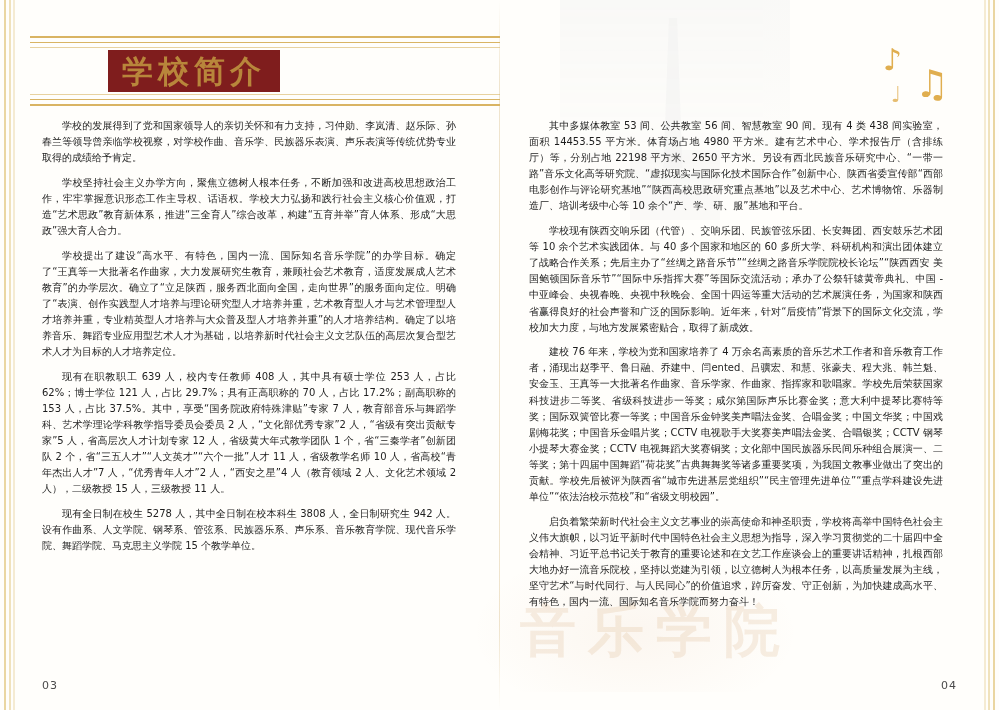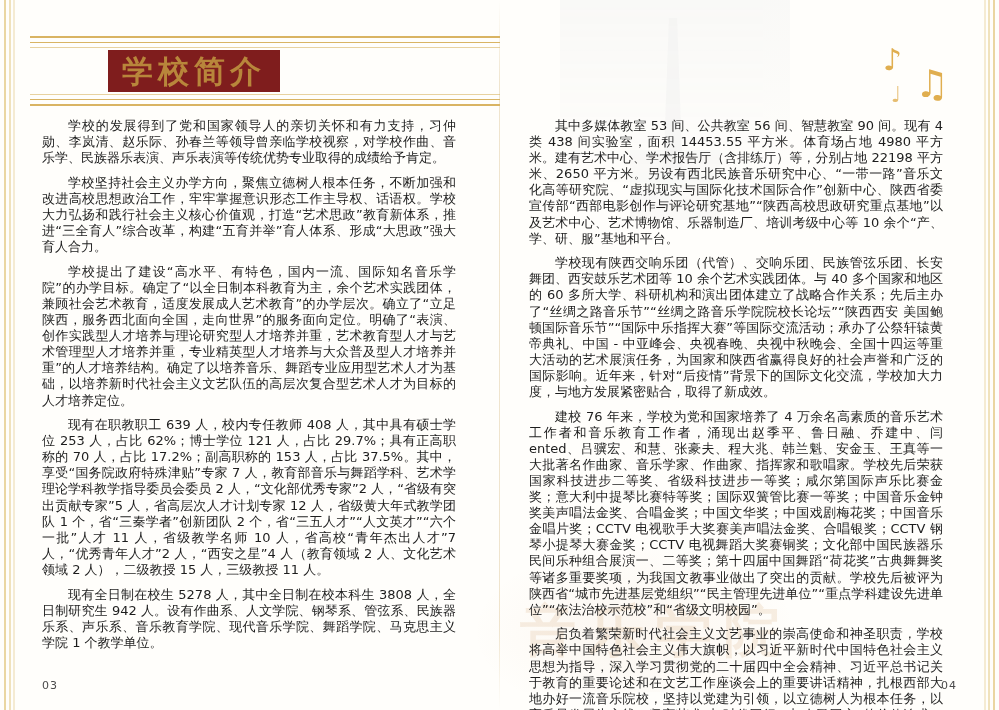--- a/index.html
+++ b/index.html
@@ -161,21 +161,21 @@
   }
   .note1 { position:absolute; left: 8px; top: 6px; font-size: 30px; }
   .note2 { position:absolute; left: 40px; top: 26px; font-size: 38px; }
   .note3 { position:absolute; left: 16px; top: 46px; font-size: 22px; opacity:.8; }
 
   
   .col {
     position: absolute;
     top: 118px;
     width: 414px;
-    font-size: 13px;
+    font-size: 10px;
     line-height: 16.1px;
     color: #1d1d1d;
     text-align: justify;
     font-family: "DejaVu Sans", "Liberation Sans", sans-serif;
   }
   .col.left  { left: 42px; }
   .col.right { left: 529px; }
 
   .col p {
     margin: 0 0 8.5px 0;
@@ -229,23 +229,23 @@
 
   <div class="notes">
     <span class="note1">♪</span>
     <span class="note2">♫</span>
     <span class="note3">♩</span>
   </div>
 
   <div class="col left">
     <p>学校的发展得到了党和国家领导人的亲切关怀和有力支持，习仲勋、李岚清、赵乐际、孙春兰等领导曾亲临学校视察，对学校作曲、音乐学、民族器乐表演、声乐表演等传统优势专业取得的成绩给予肯定。</p>
     <p>学校坚持社会主义办学方向，聚焦立德树人根本任务，不断加强和改进高校思想政治工作，牢牢掌握意识形态工作主导权、话语权。学校大力弘扬和践行社会主义核心价值观，打造“艺术思政”教育新体系，推进“三全育人”综合改革，构建“五育并举”育人体系、形成“大思政”强大育人合力。</p>
-    <p>学校提出了建设“高水平、有特色，国内一流、国际知名音乐学院”的办学目标。确定了“以全日制本科教育为主，余个艺术实践团体，兼顾社会艺术教育，适度发展成人艺术教育”的办学层次。确立了“立足陕西，服务西北面向全国，走向世界”的服务面向定位。明确了“表演、创作实践型人才培养与理论研究型人才培养并重，艺术教育型人才与艺术管理型人才培养并重，专业精英型人才培养与大众普及型人才培养并重”的人才培养结构。确定了以培养音乐、舞蹈专业应用型艺术人才为基础，以培养新时代社会主义文艺队伍的高层次复合型艺术人才为目标的人才培养定位。</p>
+    <p>学校提出了建设“高水平、有特色，国内一流、国际知名音乐学院”的办学目标。确定了“王真等一大批著名作曲家，大力发展研究生教育，兼顾社会艺术教育，适度发展成人艺术教育”的办学层次。确立了“立足陕西，服务西北面向全国，走向世界”的服务面向定位。明确了“表演、创作实践型人才培养与理论研究型人才培养并重，艺术教育型人才与艺术管理型人才培养并重，专业精英型人才培养与大众普及型人才培养并重”的人才培养结构。确定了以培养音乐、舞蹈专业应用型艺术人才为基础，以培养新时代社会主义文艺队伍的高层次复合型艺术人才为目标的人才培养定位。</p>
     <p>现有在职教职工 639 人，校内专任教师 408 人，其中具有硕士学位 253 人，占比 62%；博士学位 121 人，占比 29.7%；具有正高职称的 70 人，占比 17.2%；副高职称的 153 人，占比 37.5%。其中，享受“国务院政府特殊津贴”专家 7 人，教育部音乐与舞蹈学科、艺术学理论学科教学指导委员会委员 2 人，“文化部优秀专家”2 人，“省级有突出贡献专家”5 人，省高层次人才计划专家 12 人，省级黄大年式教学团队 1 个，省“三秦学者”创新团队 2 个，省“三五人才”“人文英才”“六个一批”人才 11 人，省级教学名师 10 人，省高校“青年杰出人才”7 人，“优秀青年人才”2 人，“西安之星”4 人（教育领域 2 人、文化艺术领域 2 人），二级教授 15 人，三级教授 11 人。</p>
-    <p>现有全日制在校生 5278 人，其中全日制在校本科生 3808 人，全日制研究生 942 人。设有作曲系、人文学院、钢琴系、管弦系、民族器乐系、声乐系、音乐教育学院、现代音乐学院、舞蹈学院、马克思主义学院 1 个教学单位。</p>
+    <p>现有全日制在校生 5278 人，其中全日制在校本科生 3808 人，全日制研究生 942 人。设有作曲系、人文学院、钢琴系、管弦系、民族器乐系、声乐系、音乐教育学院、现代音乐学院、舞蹈学院、马克思主义学院 15 个教学单位。</p>
   </div>
 
   <div class="col right">
     <p>其中多媒体教室 53 间、公共教室 56 间、智慧教室 90 间。现有 4 类 438 间实验室，面积 14453.55 平方米。体育场占地 4980 平方米。建有艺术中心、学术报告厅（含排练厅）等，分别占地 22198 平方米、2650 平方米。另设有西北民族音乐研究中心、“一带一路”音乐文化高等研究院、“虚拟现实与国际化技术国际合作”创新中心、陕西省委宣传部“西部电影创作与评论研究基地”“陕西高校思政研究重点基地”以及艺术中心、艺术博物馆、乐器制造厂、培训考级中心等 10 余个“产、学、研、服”基地和平台。</p>
     <p>学校现有陕西交响乐团（代管）、交响乐团、民族管弦乐团、长安舞团、西安鼓乐艺术团等 10 余个艺术实践团体。与 40 多个国家和地区的 60 多所大学、科研机构和演出团体建立了战略合作关系；先后主办了“丝绸之路音乐节”“丝绸之路音乐学院院校长论坛”“陕西西安  美国鲍顿国际音乐节”“国际中乐指挥大赛”等国际交流活动；承办了公祭轩辕黄帝典礼、中国 - 中亚峰会、央视春晚、央视中秋晚会、全国十四运等重大活动的艺术展演任务，为国家和陕西省赢得良好的社会声誉和广泛的国际影响。近年来，针对“后疫情”背景下的国际文化交流，学校加大力度，与地方发展紧密贴合，取得了新成效。</p>
     <p>建校 76 年来，学校为党和国家培养了 4 万余名高素质的音乐艺术工作者和音乐教育工作者，涌现出赵季平、鲁日融、乔建中、闫ented、吕骥宏、和慧、张豪夫、程大兆、韩兰魁、安金玉、王真等一大批著名作曲家、音乐学家、作曲家、指挥家和歌唱家。学校先后荣获国家科技进步二等奖、省级科技进步一等奖；咸尔第国际声乐比赛金奖；意大利中提琴比赛特等奖；国际双簧管比赛一等奖；中国音乐金钟奖美声唱法金奖、合唱金奖；中国文华奖；中国戏剧梅花奖；中国音乐金唱片奖；CCTV 电视歌手大奖赛美声唱法金奖、合唱银奖；CCTV 钢琴小提琴大赛金奖；CCTV 电视舞蹈大奖赛铜奖；文化部中国民族器乐民间乐种组合展演一、二等奖；第十四届中国舞蹈“荷花奖”古典舞舞奖等诸多重要奖项，为我国文教事业做出了突出的贡献。学校先后被评为陕西省“城市先进基层党组织”“民主管理先进单位”“重点学科建设先进单位”“依法治校示范校”和“省级文明校园”。</p>
     <p>启负着繁荣新时代社会主义文艺事业的崇高使命和神圣职责，学校将高举中国特色社会主义伟大旗帜，以习近平新时代中国特色社会主义思想为指导，深入学习贯彻党的二十届四中全会精神、习近平总书记关于教育的重要论述和在文艺工作座谈会上的重要讲话精神，扎根西部大地办好一流音乐院校，坚持以党建为引领，以立德树人为根本任务，以高质量发展为主线，坚守艺术“与时代同行、与人民同心”的价值追求，踔厉奋发、守正创新，为加快建成高水平、有特色，国内一流、国际知名音乐学院而努力奋斗！</p>
   </div>
 
   <div class="folio left">03</div>

